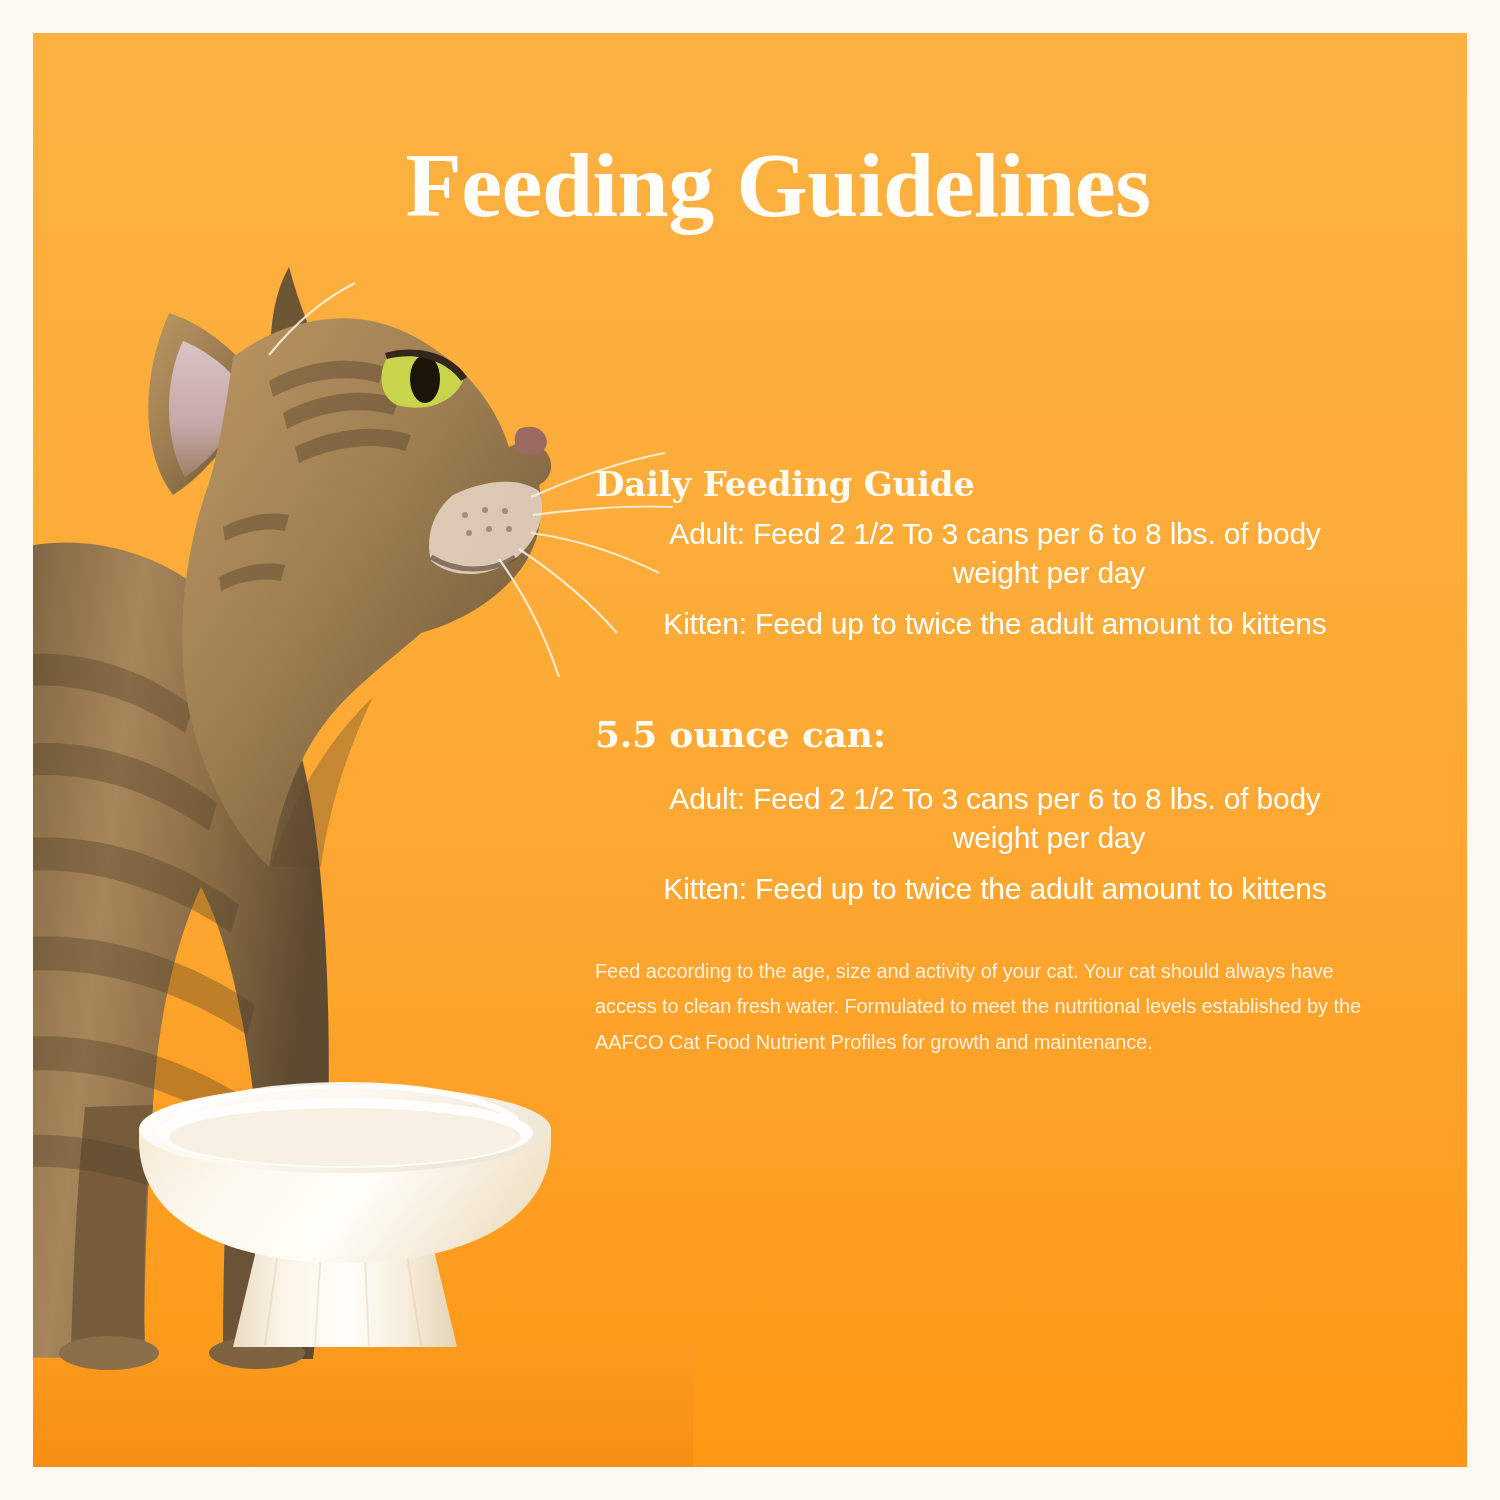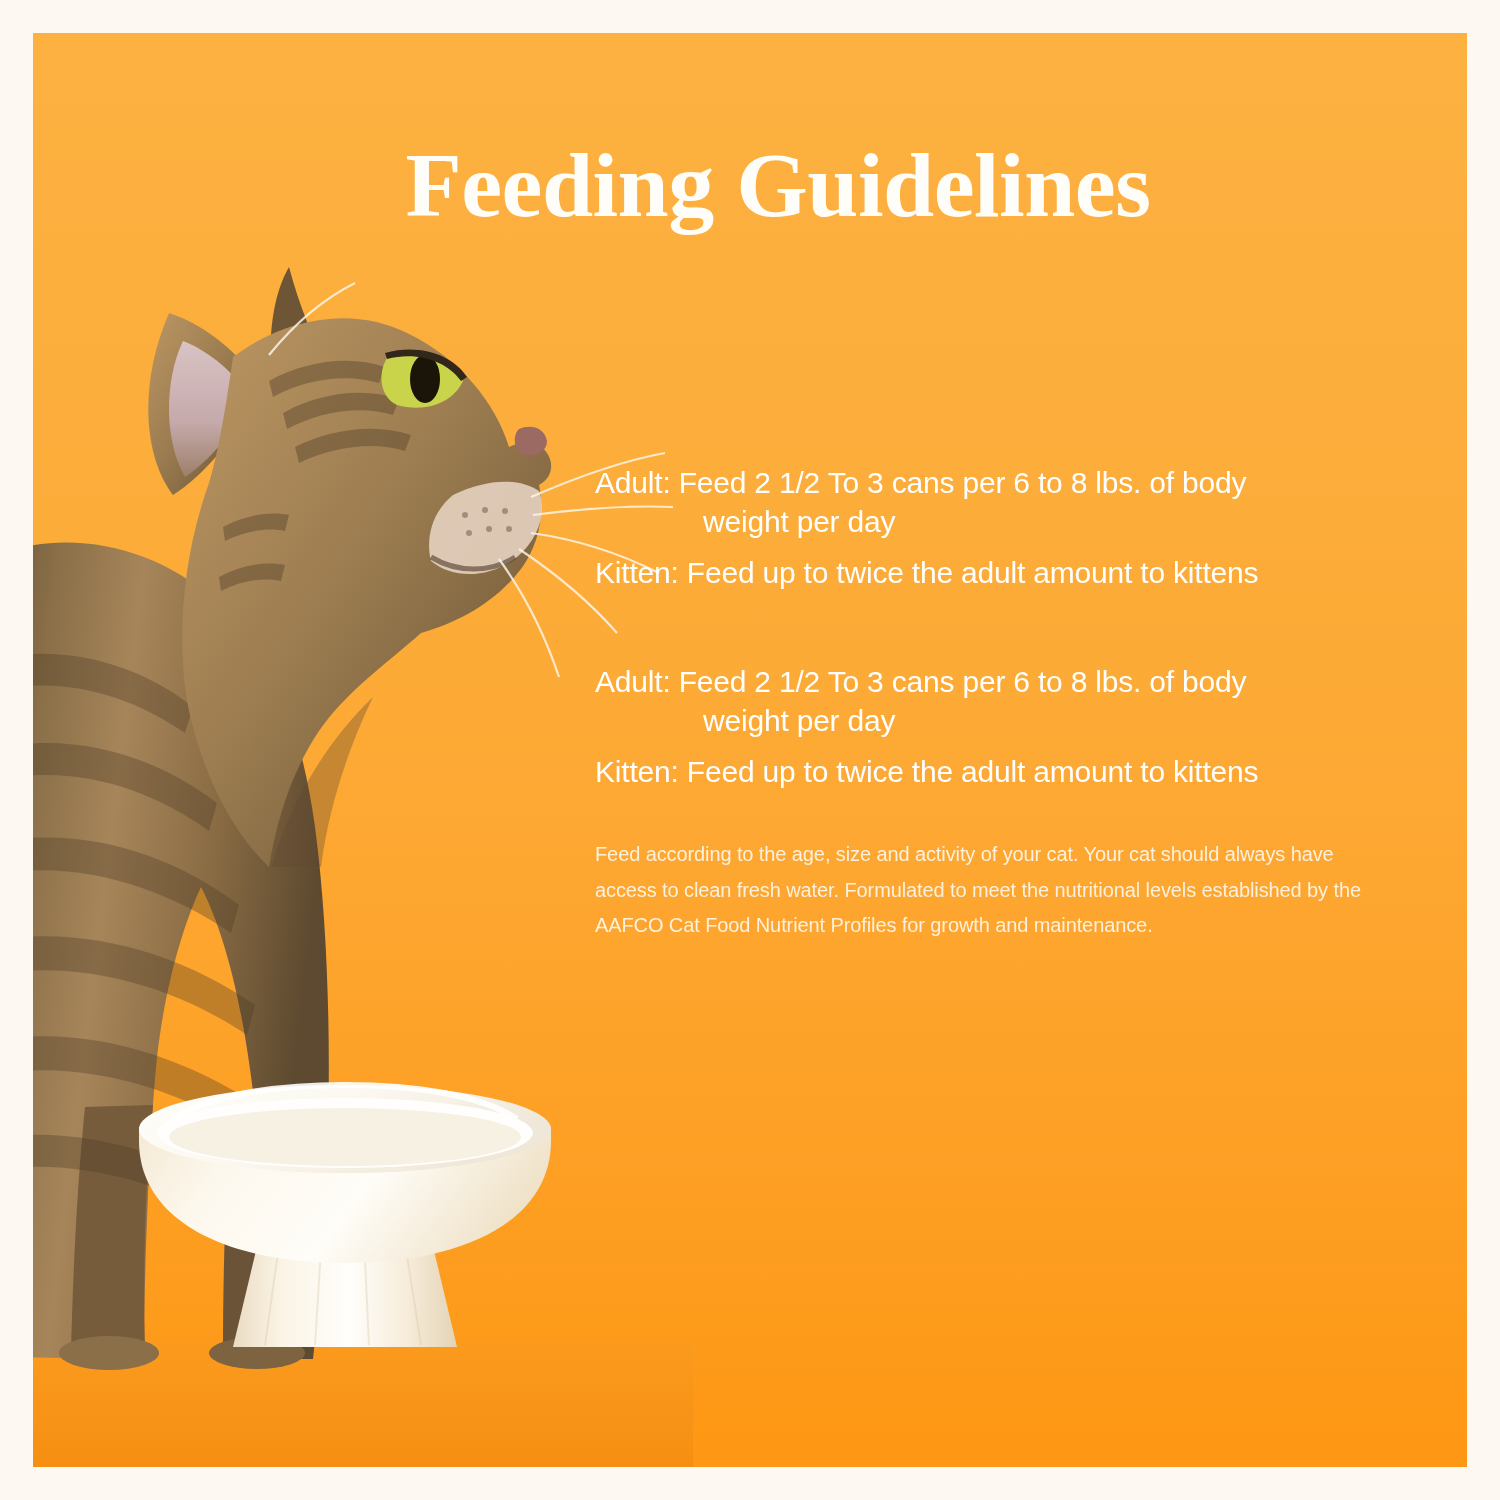--- a/index.html
+++ b/index.html
@@ -91,20 +91,21 @@
     letter-spacing: -0.2px;
   }
   .feed-line {
     font-family: "Liberation Sans", sans-serif;
     font-weight: 400;
     font-size: 30px;
     line-height: 1.30;
     color: #ffffff;
     margin: 0;
     letter-spacing: -0.2px;
+    text-align: center;
   }
   .feed-line .cont {
     display: block;
     padding-left: 108px;
   }
   .feed-line.kitten { margin-top: 12px; }
 
   .block-gap { height: 70px; }
 
   .fineprint {
@@ -310,30 +311,32 @@
 
             <path d="M 140 892 C 176 868, 242 858, 312 858
                      C 382 858, 448 868, 484 892" stroke="#ffffff" stroke-width="6" fill="none" opacity="0.9"></path>
           </g>
         </g>
       </svg>
     </div>
 
     <div id="content">
 
+      <p class="guide-head">Daily Feeding Guide</p>
 
 
       <p class="feed-line">
         <span>Adult: Feed 2 1/2 To 3 cans per 6 to 8 lbs. of body</span>
         <span class="cont">weight per day</span>
       </p>
       <p class="feed-line kitten">Kitten: Feed up to twice the adult amount to kittens</p>
 
       <div class="block-gap"></div>
 
+      <p class="size-head">5.5 ounce can:</p>
 
       <p class="feed-line">
         <span>Adult: Feed 2 1/2 To 3 cans per 6 to 8 lbs. of body</span>
         <span class="cont">weight per day</span>
       </p>
       <p class="feed-line kitten">Kitten: Feed up to twice the adult amount to kittens</p>
 
       <p class="fineprint">Feed according to the age, size and activity of your cat. Your cat should always have access to clean fresh water. Formulated to meet the nutritional levels established by the AAFCO Cat Food Nutrient Profiles for growth and maintenance.</p>
     </div>
 

